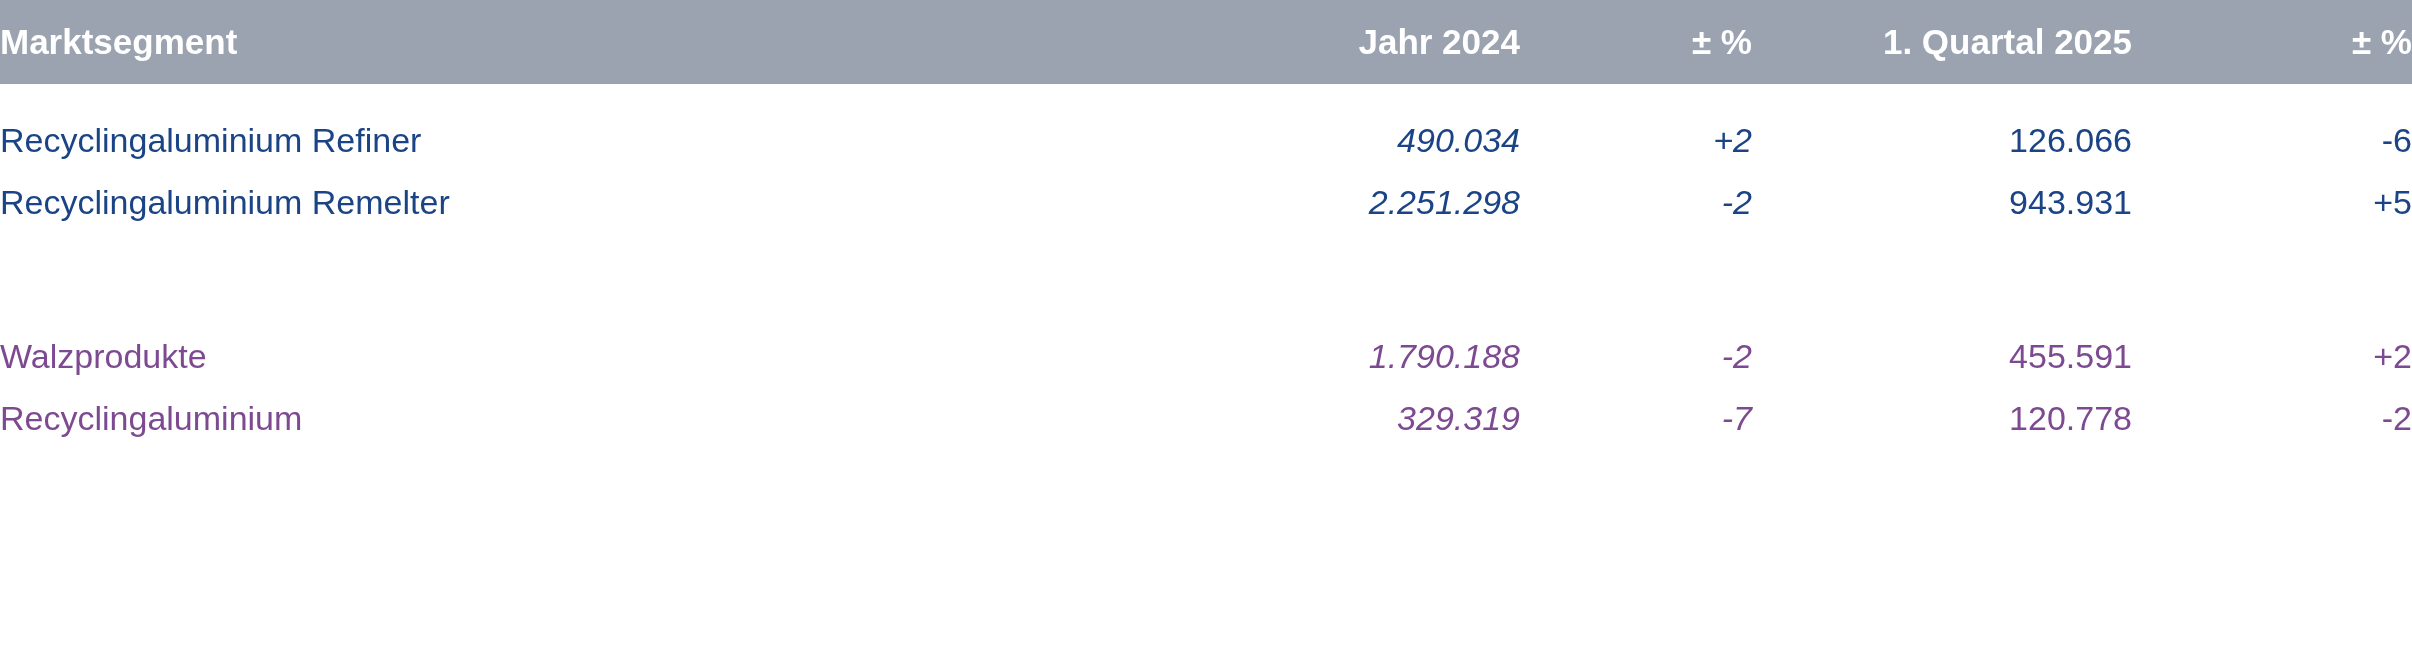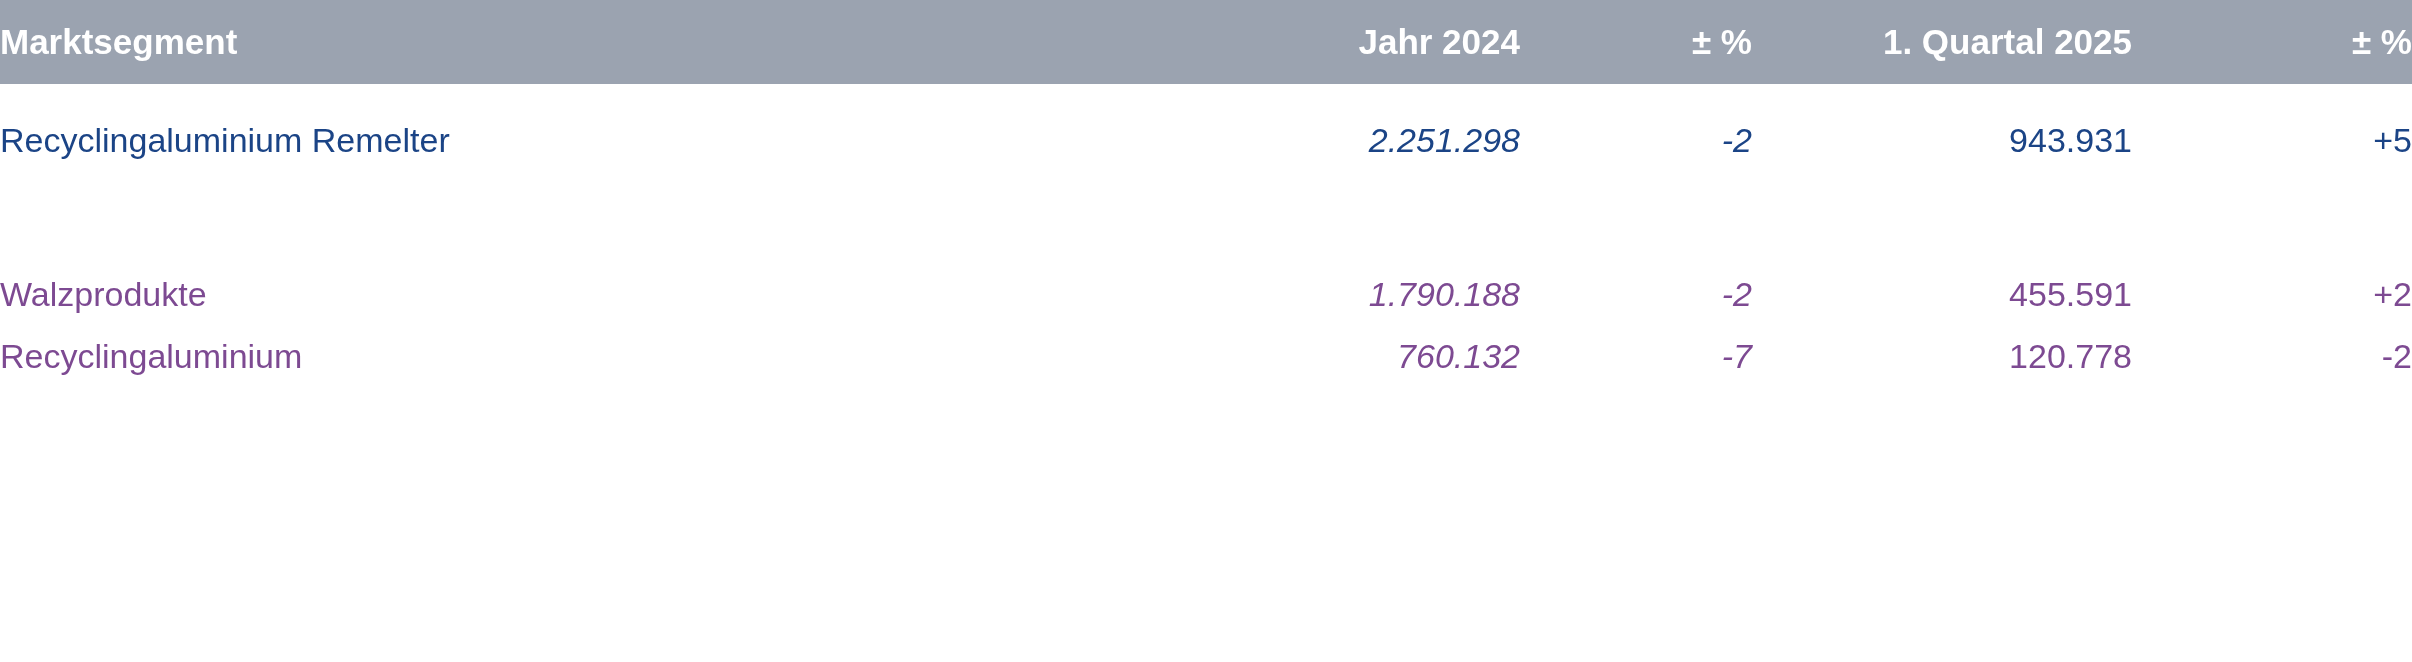--- a/index.html
+++ b/index.html
@@ -130,20 +130,27 @@
         <th class="h-pct1">± %</th>
         <th class="h-quarter">1. Quartal 2025</th>
         <th class="h-pct2">± %</th>
       </tr>
     </thead>
     <tbody>
       <tr class="gap-row">
         <td colspan="5"></td>
       </tr>
 
+      <tr class="data-row tone-blue">
+        <td class="cell-segment">Recyclingaluminium Refiner</td>
+        <td class="cell-year">490.034</td>
+        <td class="cell-pct1">+2</td>
+        <td class="cell-quarter">126.066</td>
+        <td class="cell-pct2">-6</td>
+      </tr>
 
       <tr class="data-row tone-blue">
         <td class="cell-segment">Recyclingaluminium Remelter</td>
         <td class="cell-year">2.251.298</td>
         <td class="cell-pct1">-2</td>
         <td class="cell-quarter">943.931</td>
         <td class="cell-pct2">+5</td>
       </tr>
 
       <tr class="sep-row">
@@ -165,21 +172,21 @@
       <tr class="data-row tone-purple">
         <td class="cell-segment">Walzprodukte</td>
         <td class="cell-year">1.790.188</td>
         <td class="cell-pct1">-2</td>
         <td class="cell-quarter">455.591</td>
         <td class="cell-pct2">+2</td>
       </tr>
 
       <tr class="data-row tone-purple">
         <td class="cell-segment">Recyclingaluminium</td>
-        <td class="cell-year">760.132</td>
+        <td class="cell-year">329.319</td>
         <td class="cell-pct1">-7</td>
         <td class="cell-quarter">120.778</td>
         <td class="cell-pct2">-2</td>
       </tr>
 
       <tr class="sep-row">
         <td colspan="5"></td>
       </tr>
 
       <tr class="data-row total-row band-purple">

